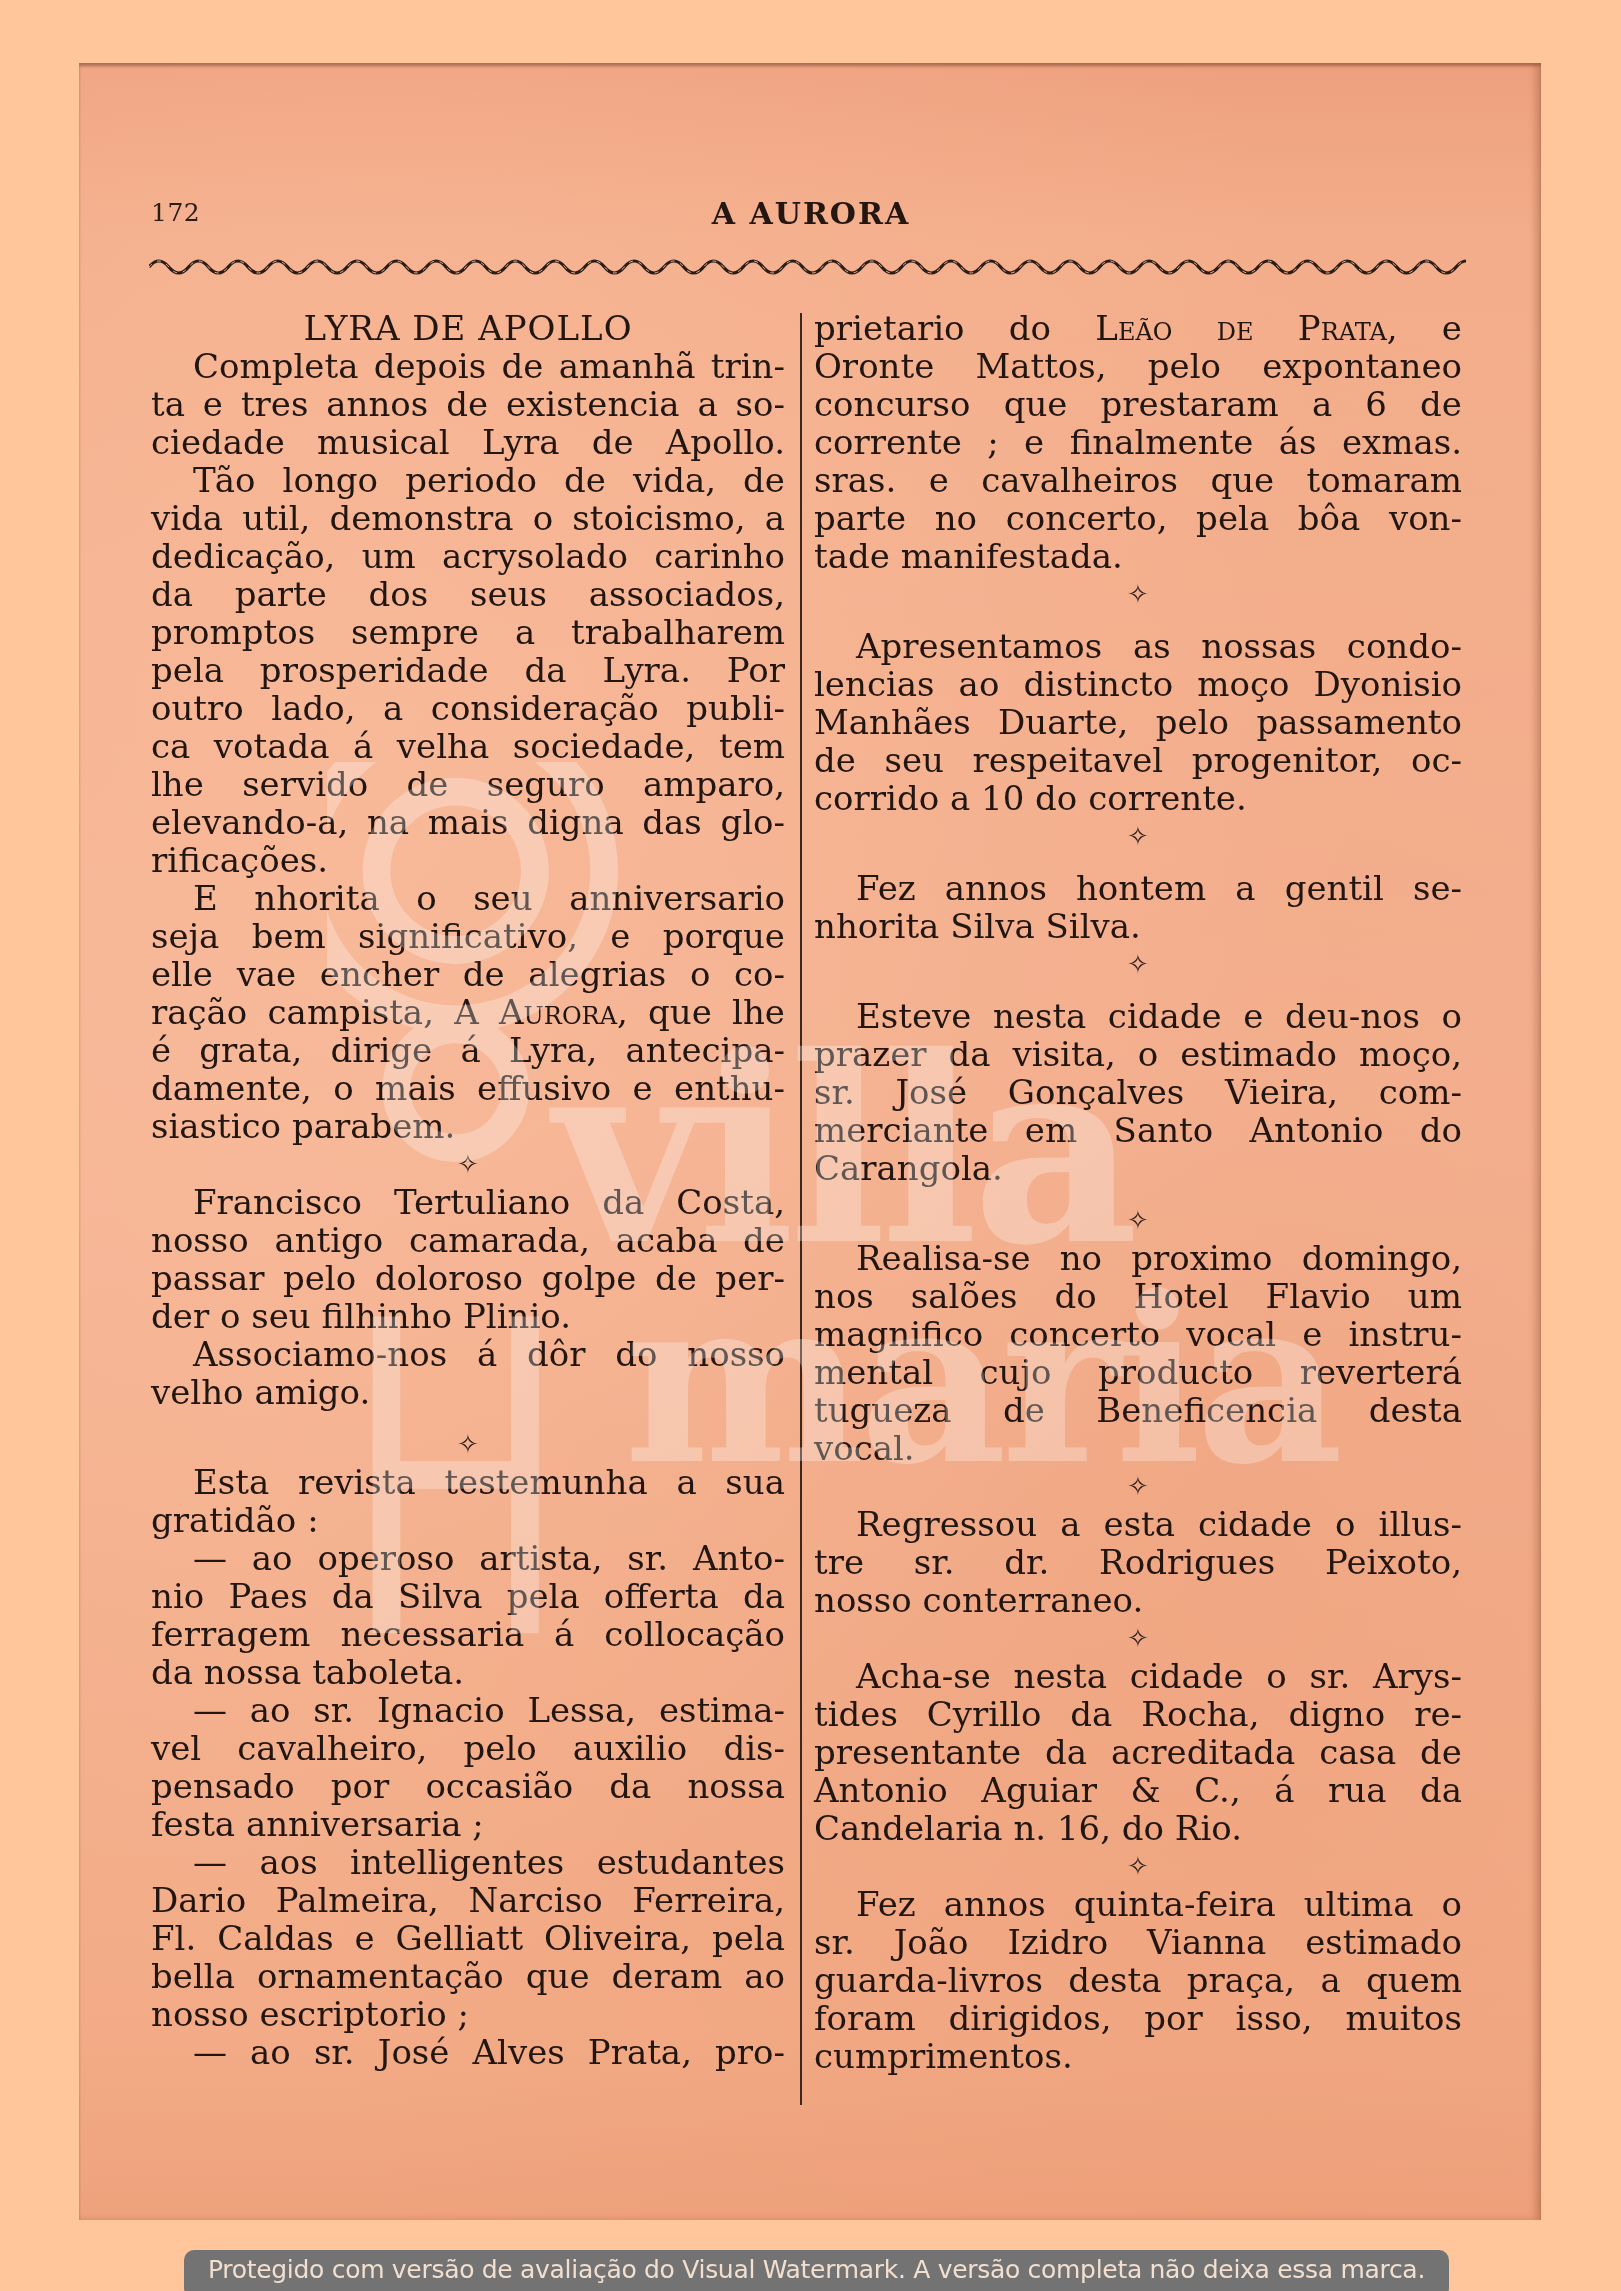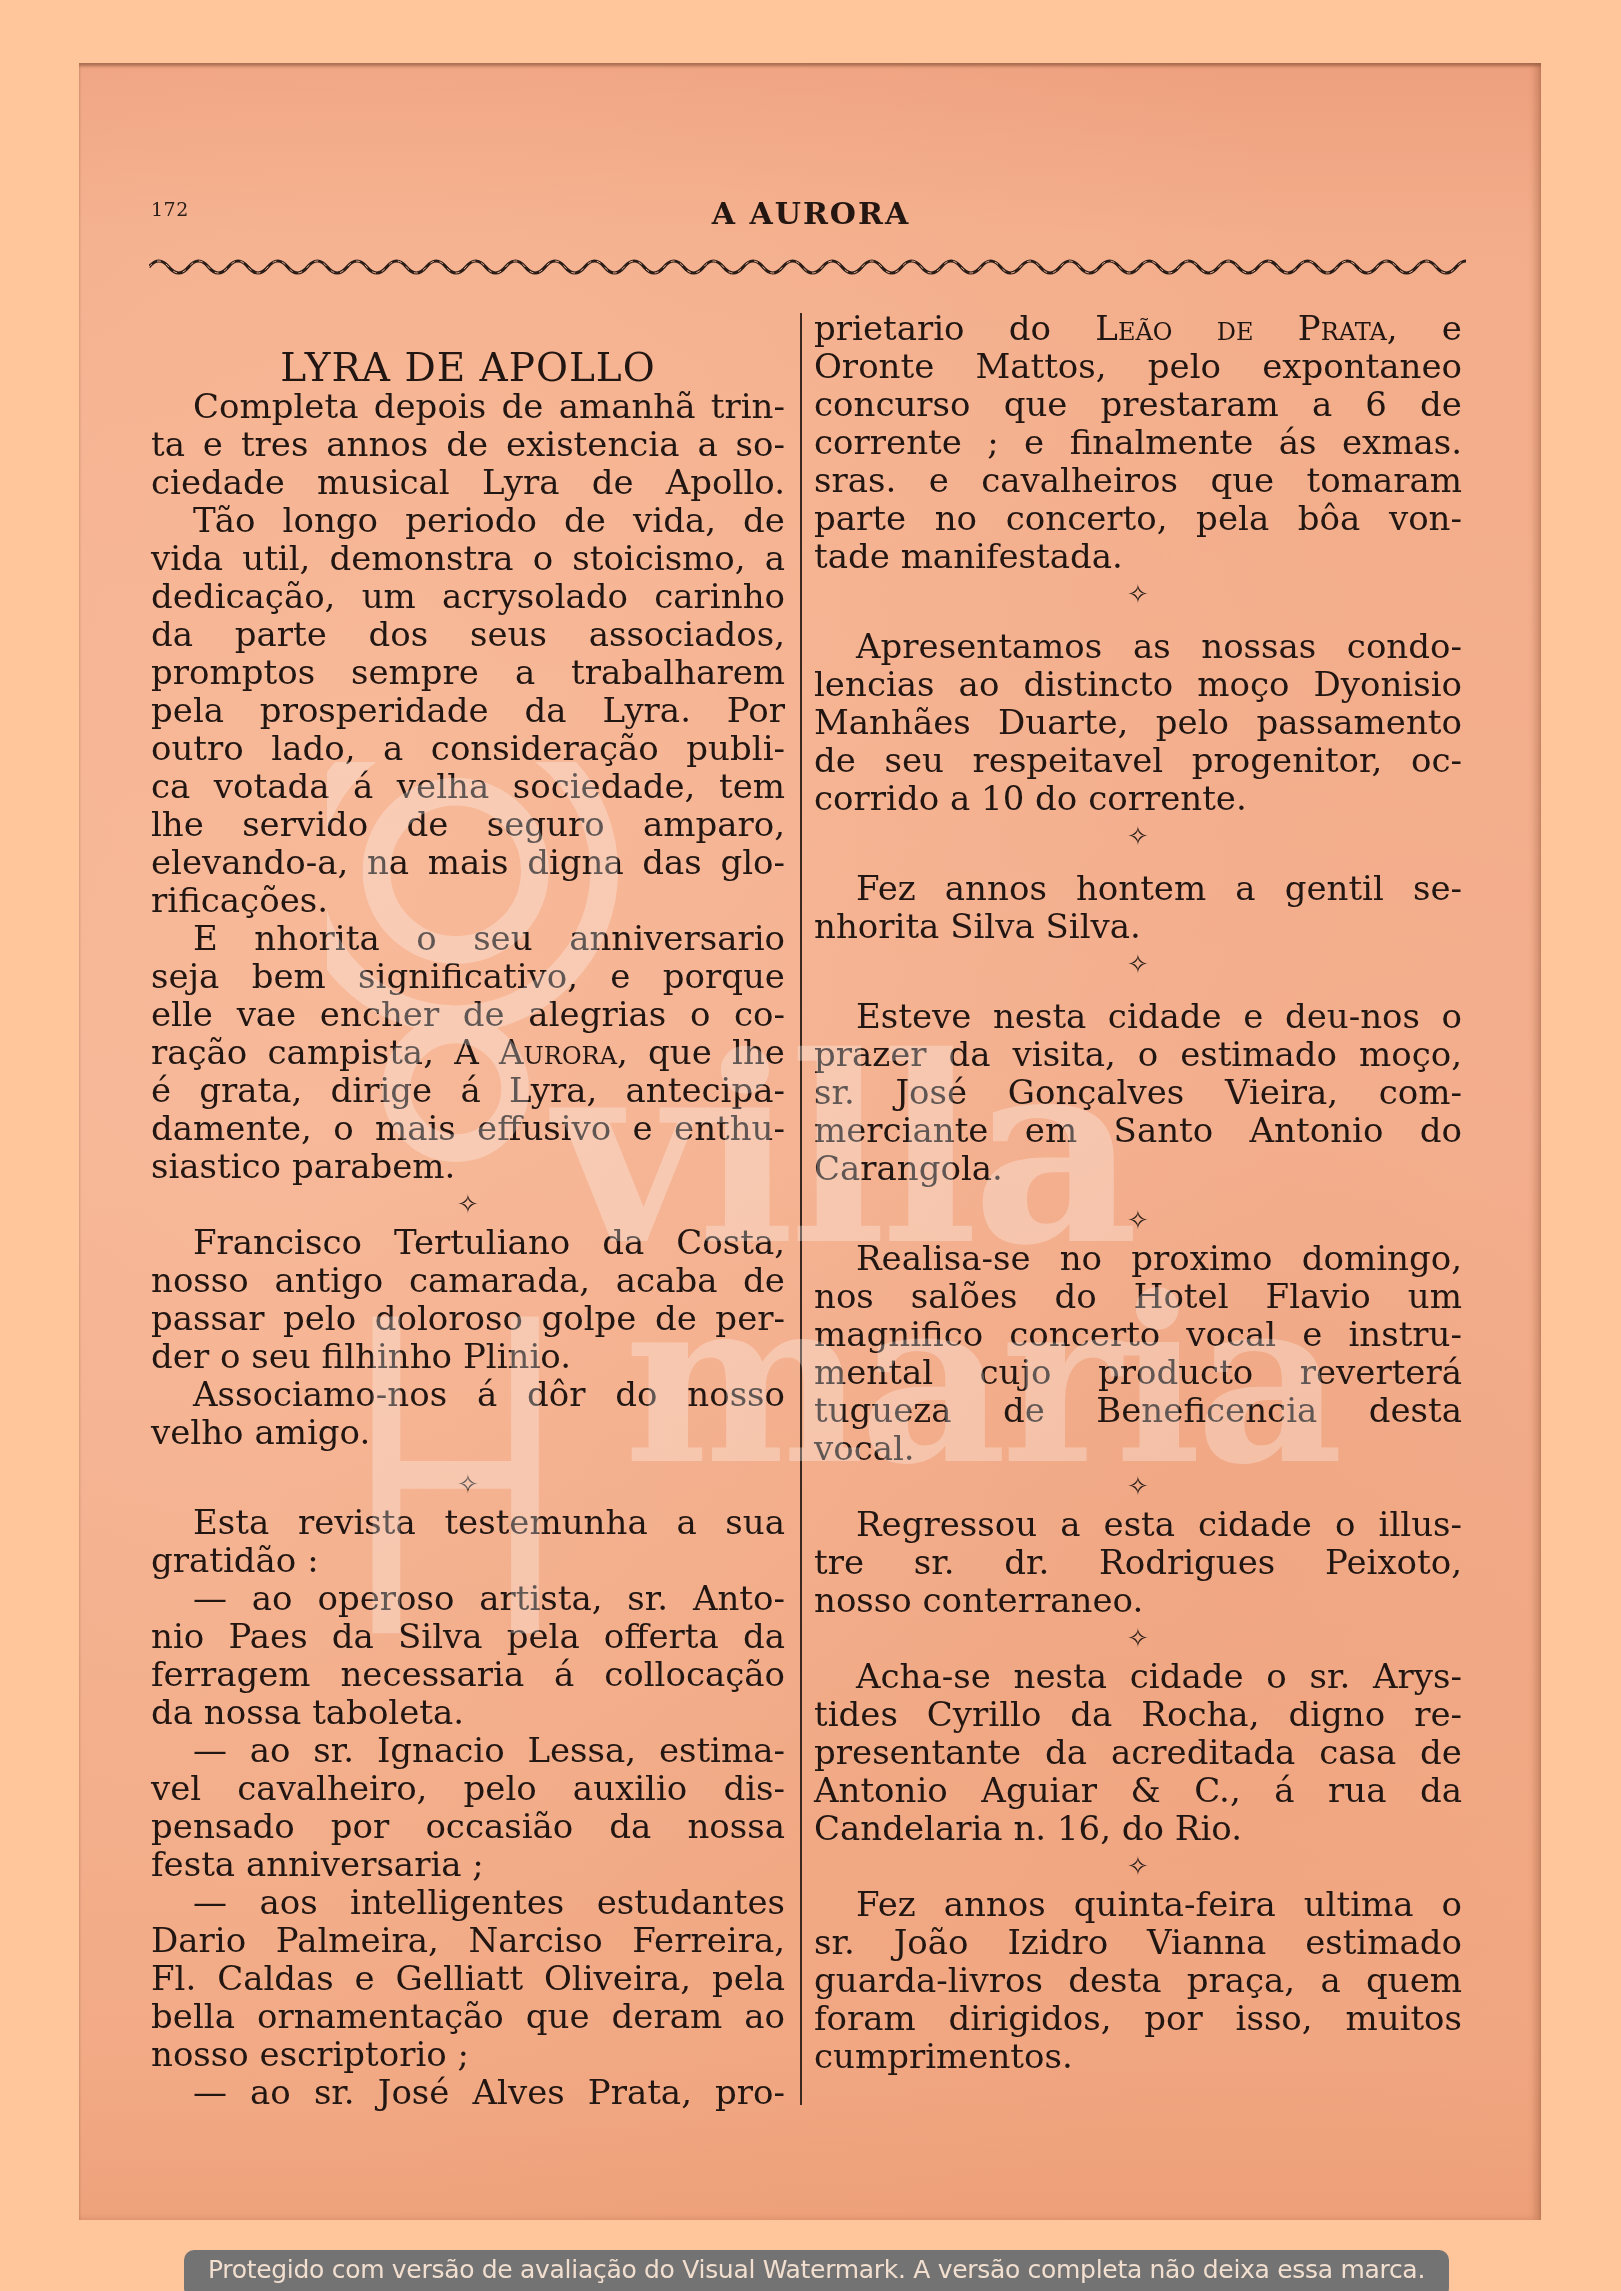--- a/index.html
+++ b/index.html
@@ -12,21 +12,21 @@
   .page {
     position: absolute; left: 79px; top: 63px; width: 1462px; height: 2157px;
     background:
       radial-gradient(ellipse at 20% 30%, rgba(255,200,170,0.35), transparent 60%),
       radial-gradient(ellipse at 80% 70%, rgba(230,140,100,0.25), transparent 60%),
       linear-gradient(180deg, #eea07e 0%, #f3ad8a 8%, #f5b494 50%, #f2ab86 92%, #eea27c 100%);
     box-shadow: inset -6px 0 6px rgba(120,60,30,0.25), inset 0 3px 3px rgba(60,30,10,0.35);
   }
   .page-number {
     position: absolute; left: 151px; top: 198px;
-    font-size: 19px; color: #2a1d18; letter-spacing: 0.5px;
+    font-size: 25px; color: #2a1d18; letter-spacing: 0.5px;
   }
   .running-title {
     position: absolute; left: 0; width: 1622px; top: 196px; text-align: center;
     font-size: 30px; color: #241712; letter-spacing: 2px; font-weight: bold;
   }
   .ornament-rule {
     position: absolute; left: 149px; top: 255px; width: 1317px; height: 20px;
   }
   .column-divider {
     position: absolute; left: 800px; top: 313px; width: 2px; height: 1792px; background: #3a2820;
@@ -34,21 +34,21 @@
   .col {
     position: absolute; top: 309px; width: 634px;
     color: #221612; font-size: 34px; line-height: 38px;
   }
   .col.left { left: 151px; }
   .col.right { left: 814px; width: 648px; }
   .line { display: block; white-space: nowrap; text-align: justify; text-align-last: justify; height: 38px; }
   .line.last { text-align-last: left; }
   .line.indent { padding-left: 42px; }
   .line.center { text-align: center; text-align-last: center; }
-  .heading { font-size: 39px; letter-spacing: 1px; margin-top: 40px; }
+  .heading { font-size: 34px; letter-spacing: 1px; }
   .sc { font-variant: small-caps; }
   .star {
     display: block; text-align: center; height: 38px; font-size: 26px; line-height: 38px; color: #2a1d18;
     font-family: "DejaVu Sans", sans-serif;
   }
   .gap { display: block; height: 14px; }
   .wm-logo {
     position: absolute; left: 327px; top: 762px; width: 990px; height: 891px; pointer-events: none;
     opacity: 0.28;
   }

